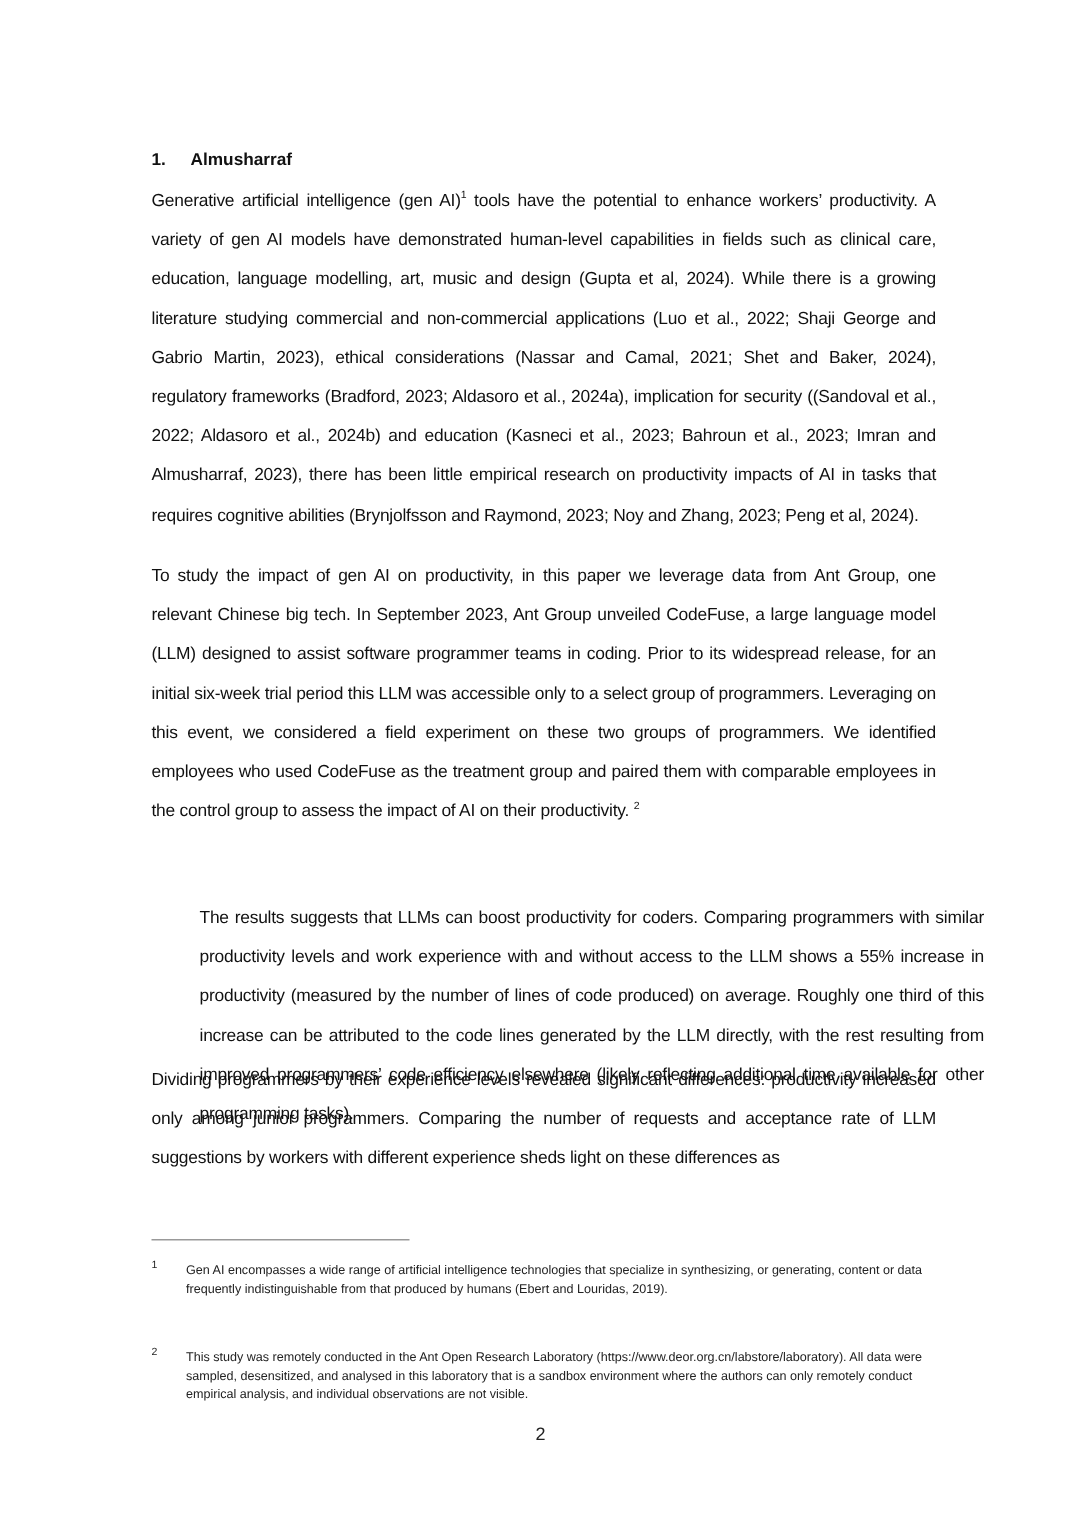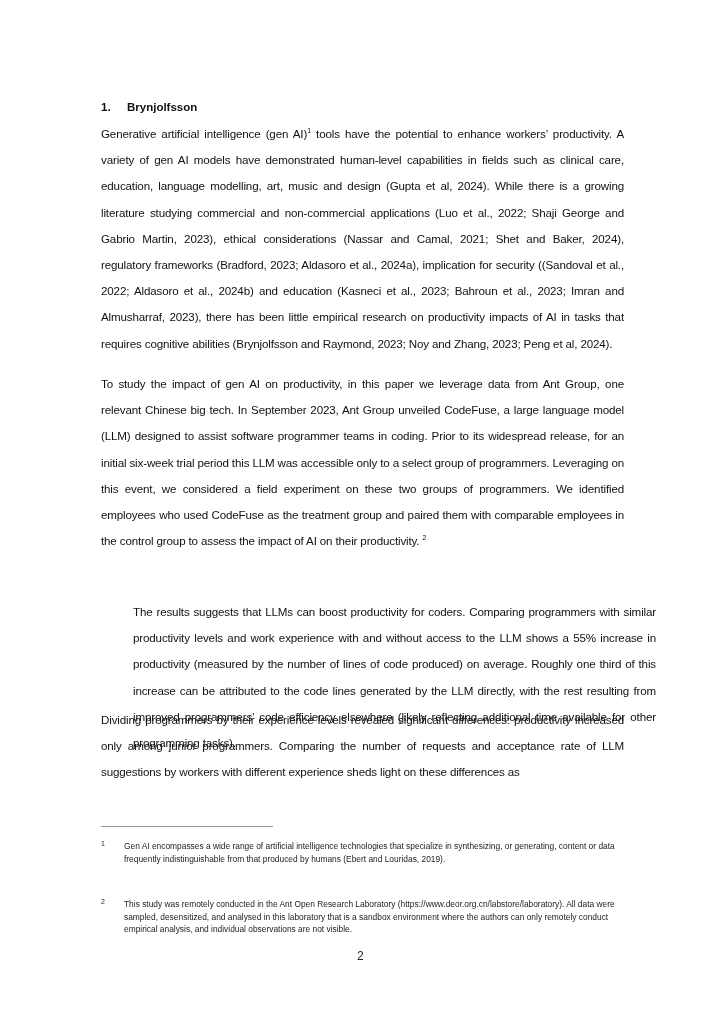--- a/index.html
+++ b/index.html
@@ -21,21 +21,21 @@
   .fn .txt { margin-left: 23px; display: block; }
   #fn1 { top: 840px; }
   #fn2 { top: 898px; }
   .pagenum { position: absolute; left: 357px; top: 949px; font-size: 12px; color: #222; }
 </style>
 </head>
 <body>
 
 <div class="page">
   <div class="heading">
-    <span class="num">1.</span><span>Brynjolfsson</span>
+    <span class="num">1.</span><span>Almusharraf</span>
   </div>
 
   <p class="para" id="p1"><span>Generative artificial intelligence (gen AI)</span><sup>1</sup><span> tools have the potential to enhance workers’ productivity. A variety of gen AI models have demonstrated human-level capabilities in fields such as clinical care, education, language modelling, art, music and design (Gupta et al, 2024). While there is a growing literature studying commercial and non-commercial applications (Luo et al., 2022; Shaji George and Gabrio Martin, 2023), ethical considerations (Nassar and Camal, 2021; Shet and Baker, 2024), regulatory frameworks (Bradford, 2023; Aldasoro et al., 2024a), implication for security ((Sandoval et al., 2022; Aldasoro et al., 2024b) and education (Kasneci et al., 2023; Bahroun et al., 2023; Imran and Almusharraf, 2023), there has been little empirical research on productivity impacts of AI in tasks that requires cognitive abilities (Brynjolfsson and Raymond, 2023; Noy and Zhang, 2023; Peng et al, 2024).</span></p>
 
   <p class="para" id="p2"><span>To study the impact of gen AI on productivity, in this paper we leverage data from Ant Group, one relevant Chinese big tech. In September 2023, Ant Group unveiled CodeFuse, a large language model (LLM) designed to assist software programmer teams in coding. Prior to its widespread release, for an initial six-week trial period this LLM was accessible only to a select group of programmers. Leveraging on this event, we considered a field experiment on these two groups of programmers. We identified employees who used CodeFuse as the treatment group and paired them with comparable employees in the control group to assess the impact of AI on their productivity. </span><sup>2</sup></p>
 
   <p class="para" id="p3"><span>The results suggests that LLMs can boost productivity for coders. Comparing programmers with similar productivity levels and work experience with and without access to the LLM shows a 55% increase in productivity (measured by the number of lines of code produced) on average. Roughly one third of this increase can be attributed to the code lines generated by the LLM directly, with the rest resulting from improved programmers’ code efficiency elsewhere (likely reflecting additional time available for other programming tasks).</span></p>
 
   <p class="para" id="p4"><span>Dividing programmers by their experience levels revealed significant differences: productivity increased only among junior programmers. Comparing the number of requests and acceptance rate of LLM suggestions by workers with different experience sheds light on these differences as</span></p>
 

